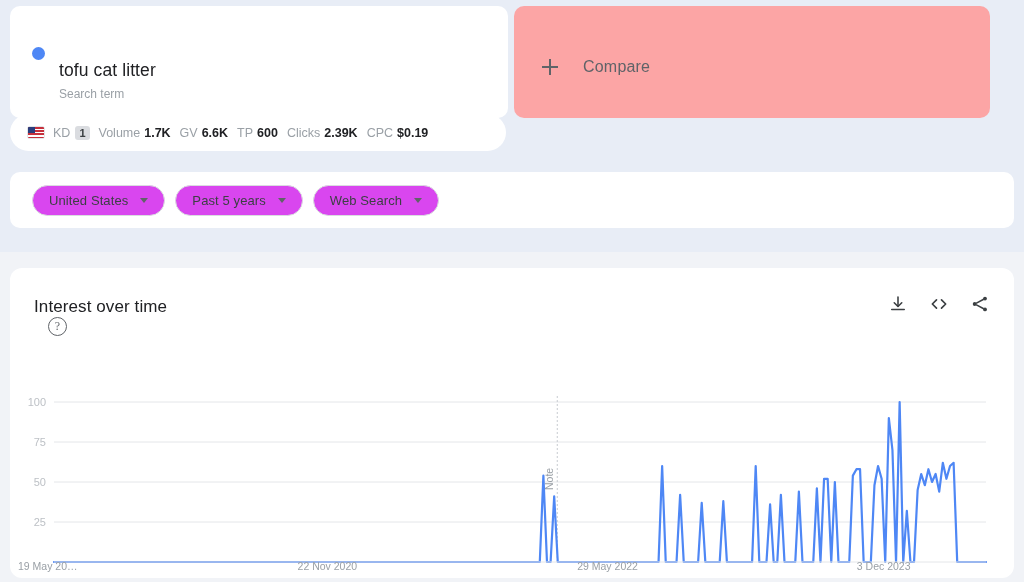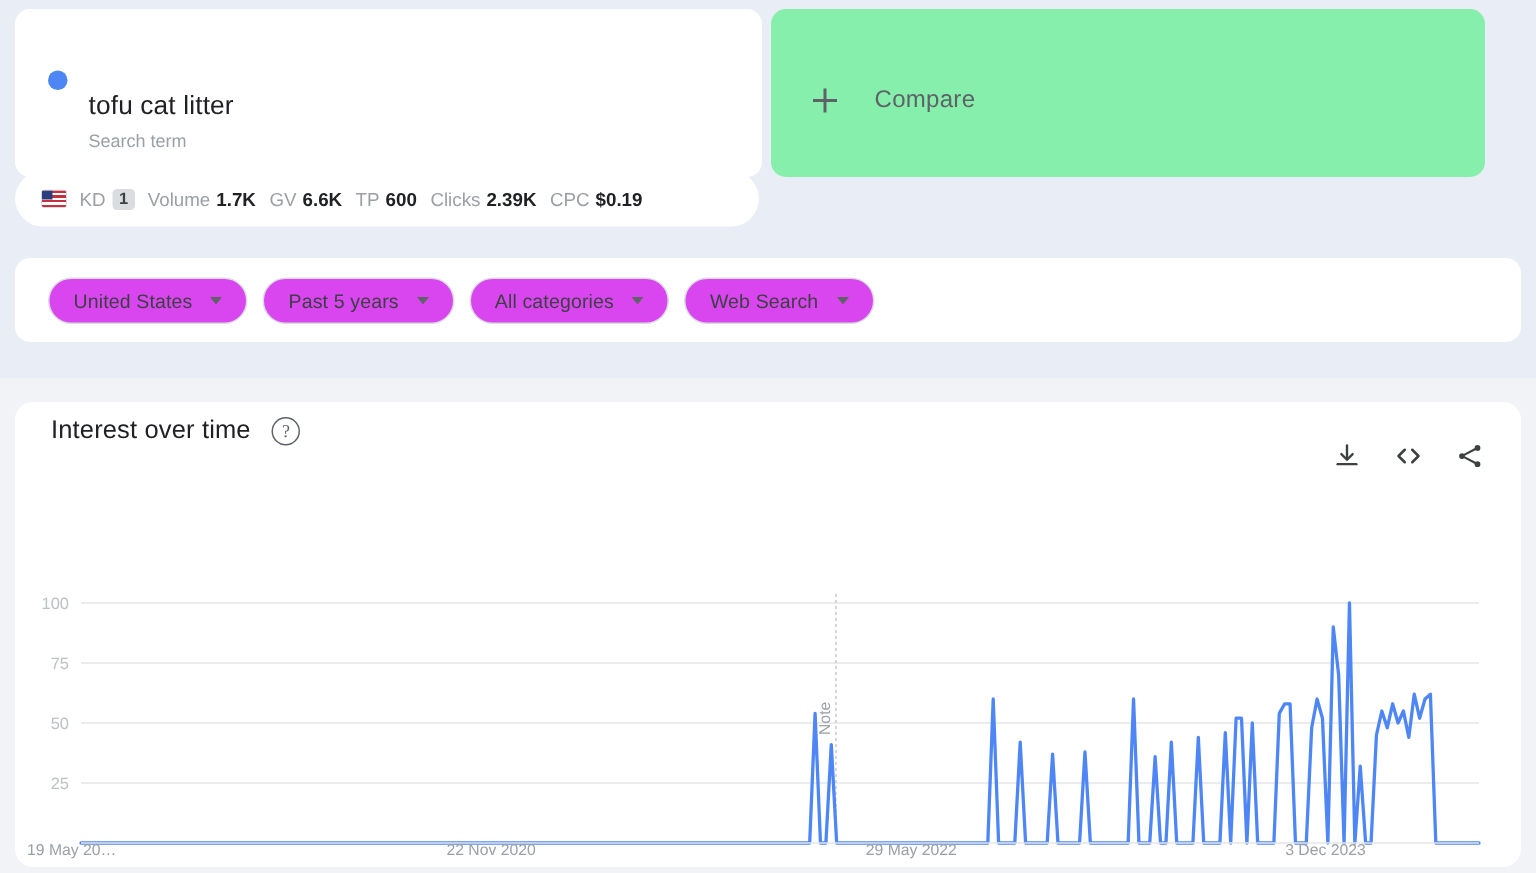--- a/index.html
+++ b/index.html
@@ -72,21 +72,21 @@
   }
   .term-sub {
     font-size: 12px;
     color: #9aa0a6;
     margin-top: 7px;
     line-height: 14px;
   }
   .compare-card {
     width: 476px;
     height: 112px;
-    background: #86efac;
+    background: #fca5a5;
     border-radius: 10px;
     position: relative;
     text-decoration: underline;
   }
   .compare-inner {
     position: absolute;
     left: 28px;
     top: 52px;
     display: flex;
     align-items: center;
@@ -219,23 +219,24 @@
     position: absolute;
     left: 10px; top: 268px;
     width: 1004px;
     height: 310px;
     background: #ffffff;
     border-radius: 12px;
     overflow: hidden;
   }
   .chart-head {
     position: absolute;
-    left: 24px; top: 9px;
-    display: flex;
-    align-items: center;
+    left: 24px; top: 29px;
+    display: flex;
+    align-items: flex-start;
+    flex-direction: column;
   }
   .chart-title {
     font-size: 17px;
     color: #202124;
     letter-spacing: .1px;
   }
   .help-icon {
     width: 17px; height: 17px;
     border: 1.3px solid #5f6368;
     border-radius: 50%;
@@ -336,24 +337,20 @@
   </div>
 
   <div class="filters-card">
     <div class="filters-row">
       <div class="filter-chip">
         <span class="chip-label">United States</span>
         <span class="caret"></span>
       </div>
       <div class="filter-chip">
         <span class="chip-label">Past 5 years</span>
-        <span class="caret"></span>
-      </div>
-      <div class="filter-chip">
-        <span class="chip-label">All categories</span>
         <span class="caret"></span>
       </div>
       <div class="filter-chip">
         <span class="chip-label">Web Search</span>
         <span class="caret"></span>
       </div>
     </div>
   </div>
 
   <div class="chart-card">

